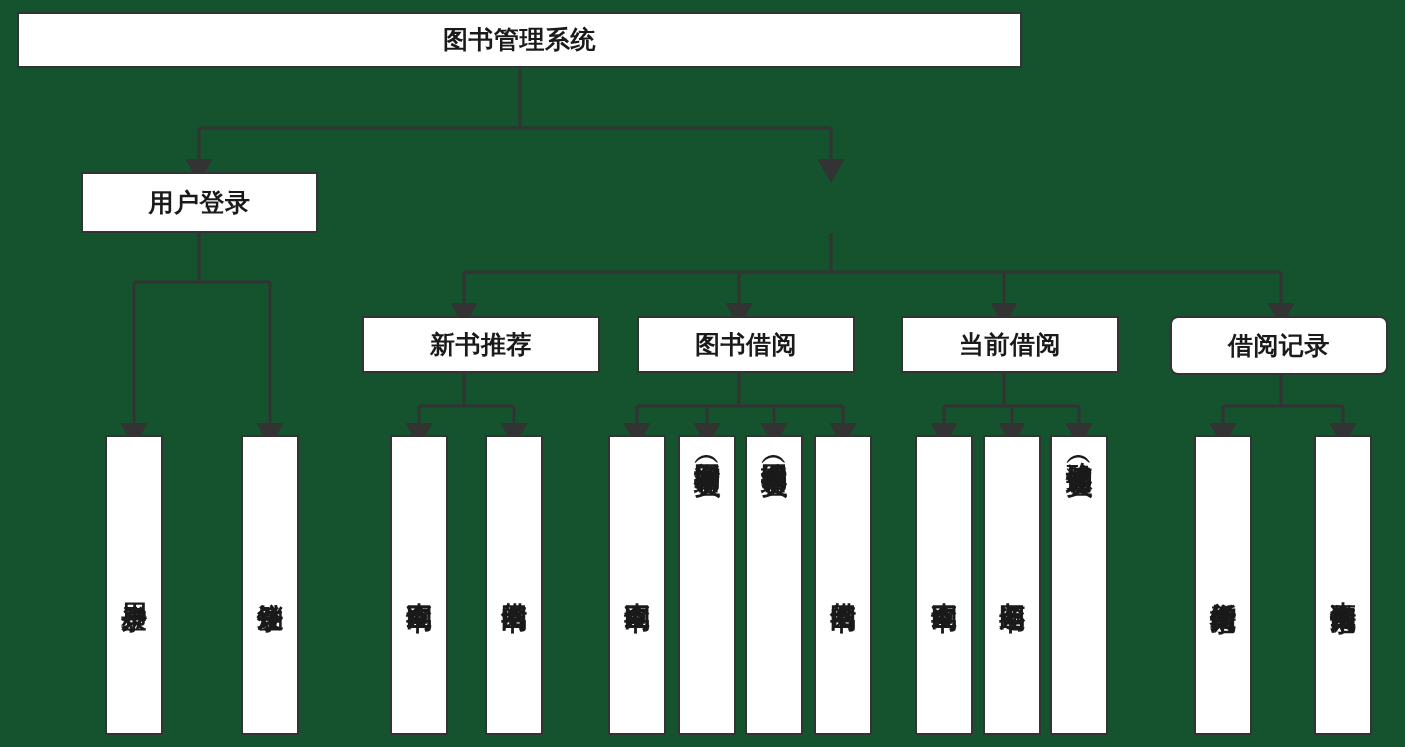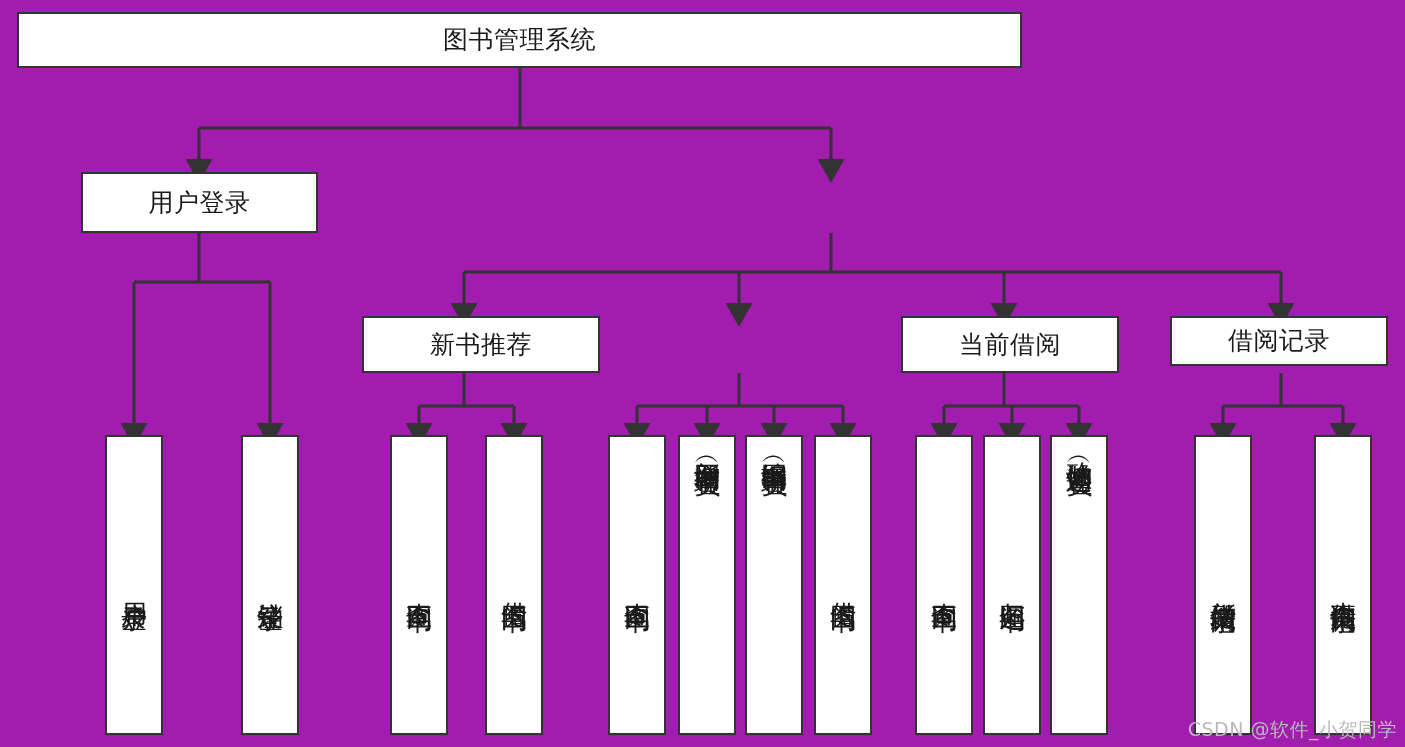--- a/index.html
+++ b/index.html
@@ -7,22 +7,23 @@
     padding: 0;
     background: #ffffff;
   }
   body {
     font-family: "DejaVu Sans", "Liberation Sans", sans-serif;
   }
   #canvas {
     position: relative;
     width: 1405px;
     height: 747px;
-    background: #a21caf;
+    background: #14532d;
     overflow: hidden;
+    font-weight: bold;
   }
   .svg-layer {
     position: absolute;
     left: 0;
     top: 0;
     width: 1405px;
     height: 747px;
   }
   .node {
     position: absolute;
@@ -134,24 +135,27 @@
     <span class="label">图书管理系统</span>
   </div>
 
   <div class="node horizontal" style="left:81px; top:172px; width:237px; height:61px;">
     <span class="label">用户登录</span>
   </div>
 
   <div class="node horizontal" style="left:362px; top:316px; width:238px; height:57px;">
     <span class="label">新书推荐</span>
   </div>
+  <div class="node horizontal" style="left:637px; top:316px; width:218px; height:57px;">
+    <span class="label">图书借阅</span>
+  </div>
   <div class="node horizontal" style="left:901px; top:316px; width:218px; height:57px;">
     <span class="label">当前借阅</span>
   </div>
-  <div class="node horizontal" style="left:1170px; top:316px; width:218px; height:50px;">
+  <div class="node horizontal" style="left:1170px; top:316px; width:218px; height:59px;border-radius:8px;">
     <span class="label">借阅记录</span>
   </div>
 
   <div class="node vertical centered" style="left:105px; top:435px; width:58px; height:300px;">
     <span class="label">用户登录</span>
   </div>
   <div class="node vertical centered" style="left:241px; top:435px; width:58px; height:300px;">
     <span class="label">注销登录</span>
   </div>
 
@@ -185,15 +189,14 @@
     <span class="label">确认归还（管理员）</span>
   </div>
 
   <div class="node vertical centered" style="left:1194px; top:435px; width:58px; height:300px;">
     <span class="label">新增借阅记录</span>
   </div>
   <div class="node vertical centered" style="left:1314px; top:435px; width:58px; height:300px;">
     <span class="label">查询借阅记录</span>
   </div>
 
-  <div class="watermark">CSDN @软件_小贺同学</div>
 
 </div>
 
 </body></html>

